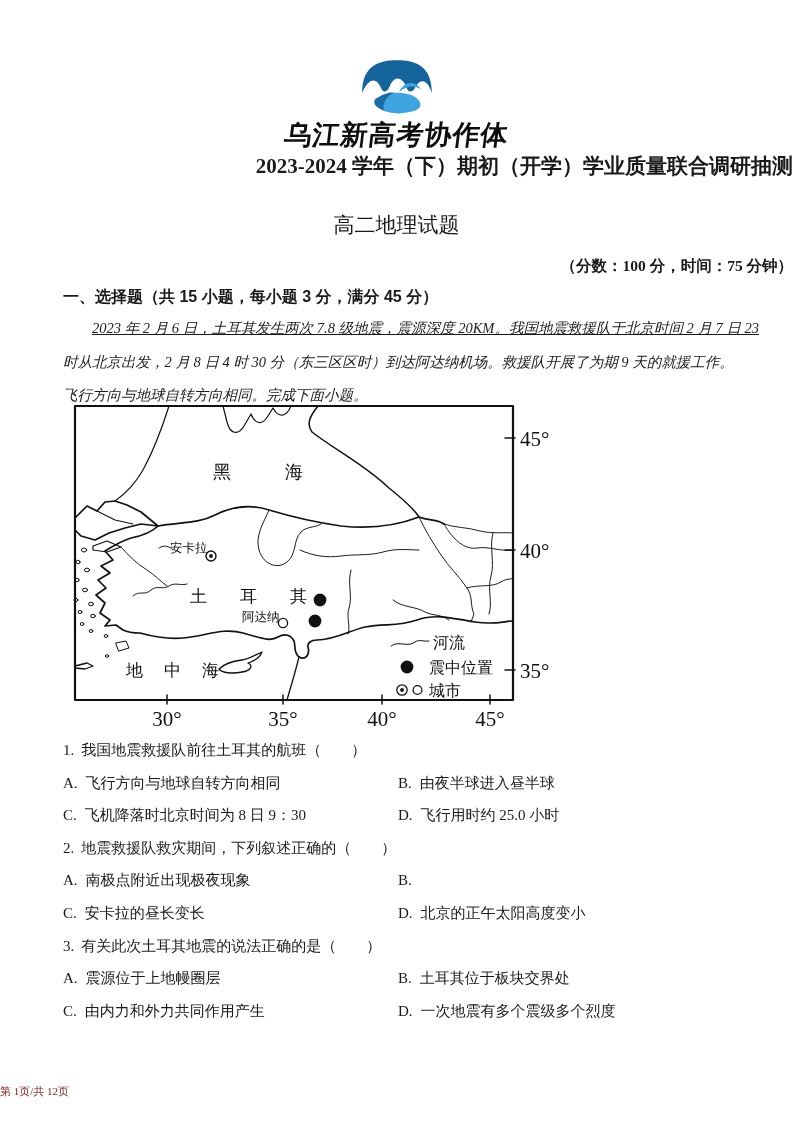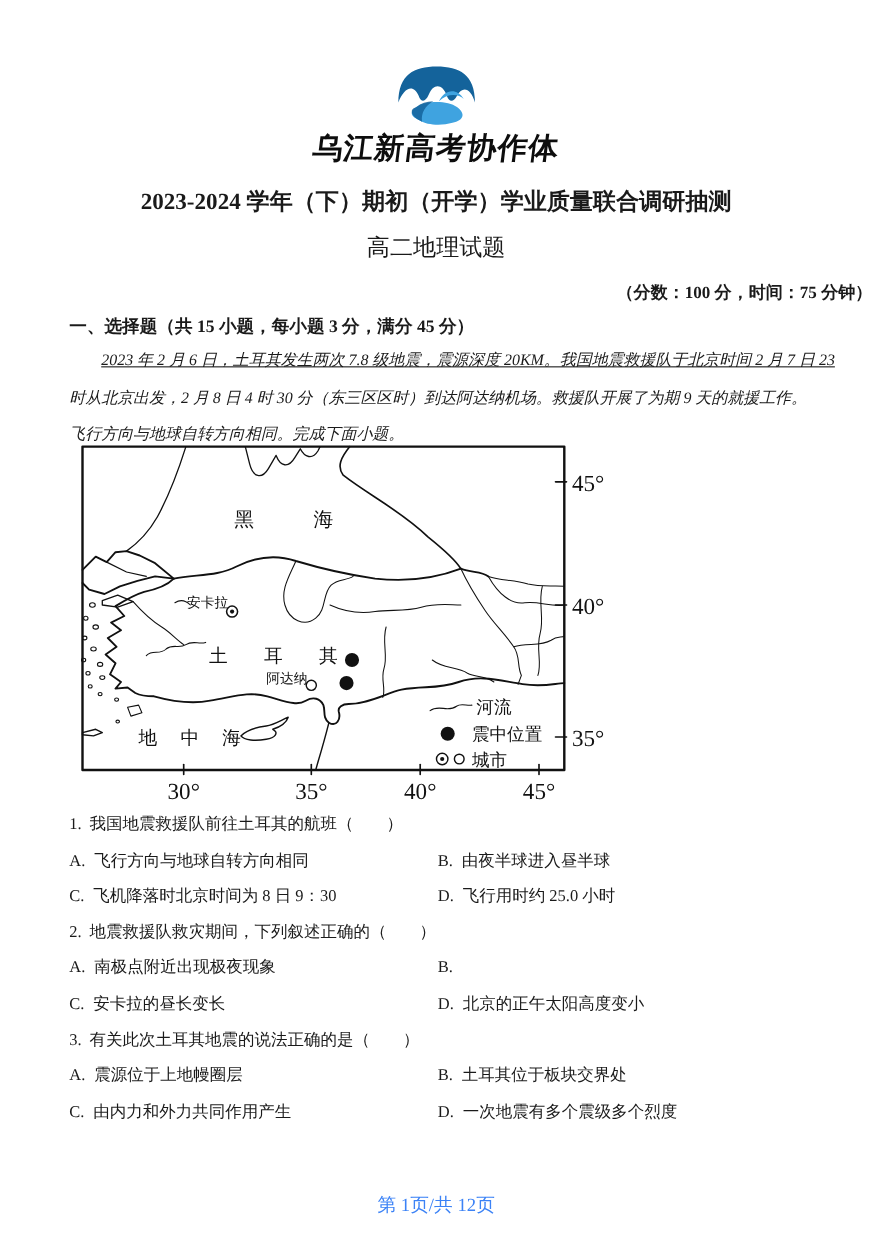--- a/index.html
+++ b/index.html
@@ -16,48 +16,48 @@
   .logo{position:absolute;top:58px;left:0;width:100%;text-align:center;}
   .logo-mark{display:block;margin:0 auto;}
   .logo-text{
     margin-top:1px;
     font-family:"Liberation Sans","DejaVu Sans",sans-serif;
     font-weight:bold;font-size:27px;letter-spacing:1px;
     transform:skewX(-7deg);
     color:#0d0d0d;
   }
   
-  .doc-title{position:absolute;top:169px;left:0;width:100%;text-align:center;
+  .doc-title{position:absolute;top:152px;left:0;width:100%;text-align:right;
     font-size:21px;font-weight:bold;}
   .doc-subtitle{position:absolute;top:211px;left:0;width:100%;text-align:center;
     font-size:21px;font-weight:normal;}
   .doc-meta{position:absolute;top:256px;left:0;width:100%;text-align:right;
     font-size:15.5px;font-weight:bold;}
   .sec-heading{position:absolute;top:287px;left:63px;
-    font-family:Liberation Serif, serif;
+    font-family:Liberation Sans, sans-serif;
     font-size:16px;font-weight:bold;}
   
   .intro{position:absolute;top:312px;left:63px;width:668px;
     font-size:14.5px;font-style:italic;line-height:33.5px;}
   .intro .line{white-space:nowrap;}
   .intro .line.first{text-indent:2em;text-decoration:underline;}
   
   .map-figure{position:absolute;top:400px;left:63px;width:500px;height:332px;}
   .map-figure svg{display:block;}
   .map-figure text{font-family:"Liberation Serif","DejaVu Serif",serif;fill:#111;}
   
   .questions{position:absolute;top:734px;left:63px;width:668px;font-size:15px;}
   .q-row{height:32.6px;line-height:32.6px;display:flex;white-space:nowrap;}
   .q-row .num{margin-right:7px;}
   .opt{display:flex;white-space:nowrap;}
   .opt-left{width:335px;}
   .opt .opt-label{margin-right:8px;}
   
-  .footer{position:absolute;top:1084px;left:0;width:100%;text-align:center;
-    font-size:17px;color:#3b82f6;}
+  .footer{position:absolute;top:1084px;left:0;width:100%;
+    font-size:11px;color:#7f1d1d;}
 </style>
 </head>
 <body>
 
 <div class="page">
 
   <div class="logo">
     <svg class="logo-mark" width="82" height="58" viewBox="0 0 80 56">
       <path d="M6,34 C6,9 20,2 40,2 C60,2 74,9 74,34
                C70,21 63,19 58,28 C55,34 51,34 49,28

